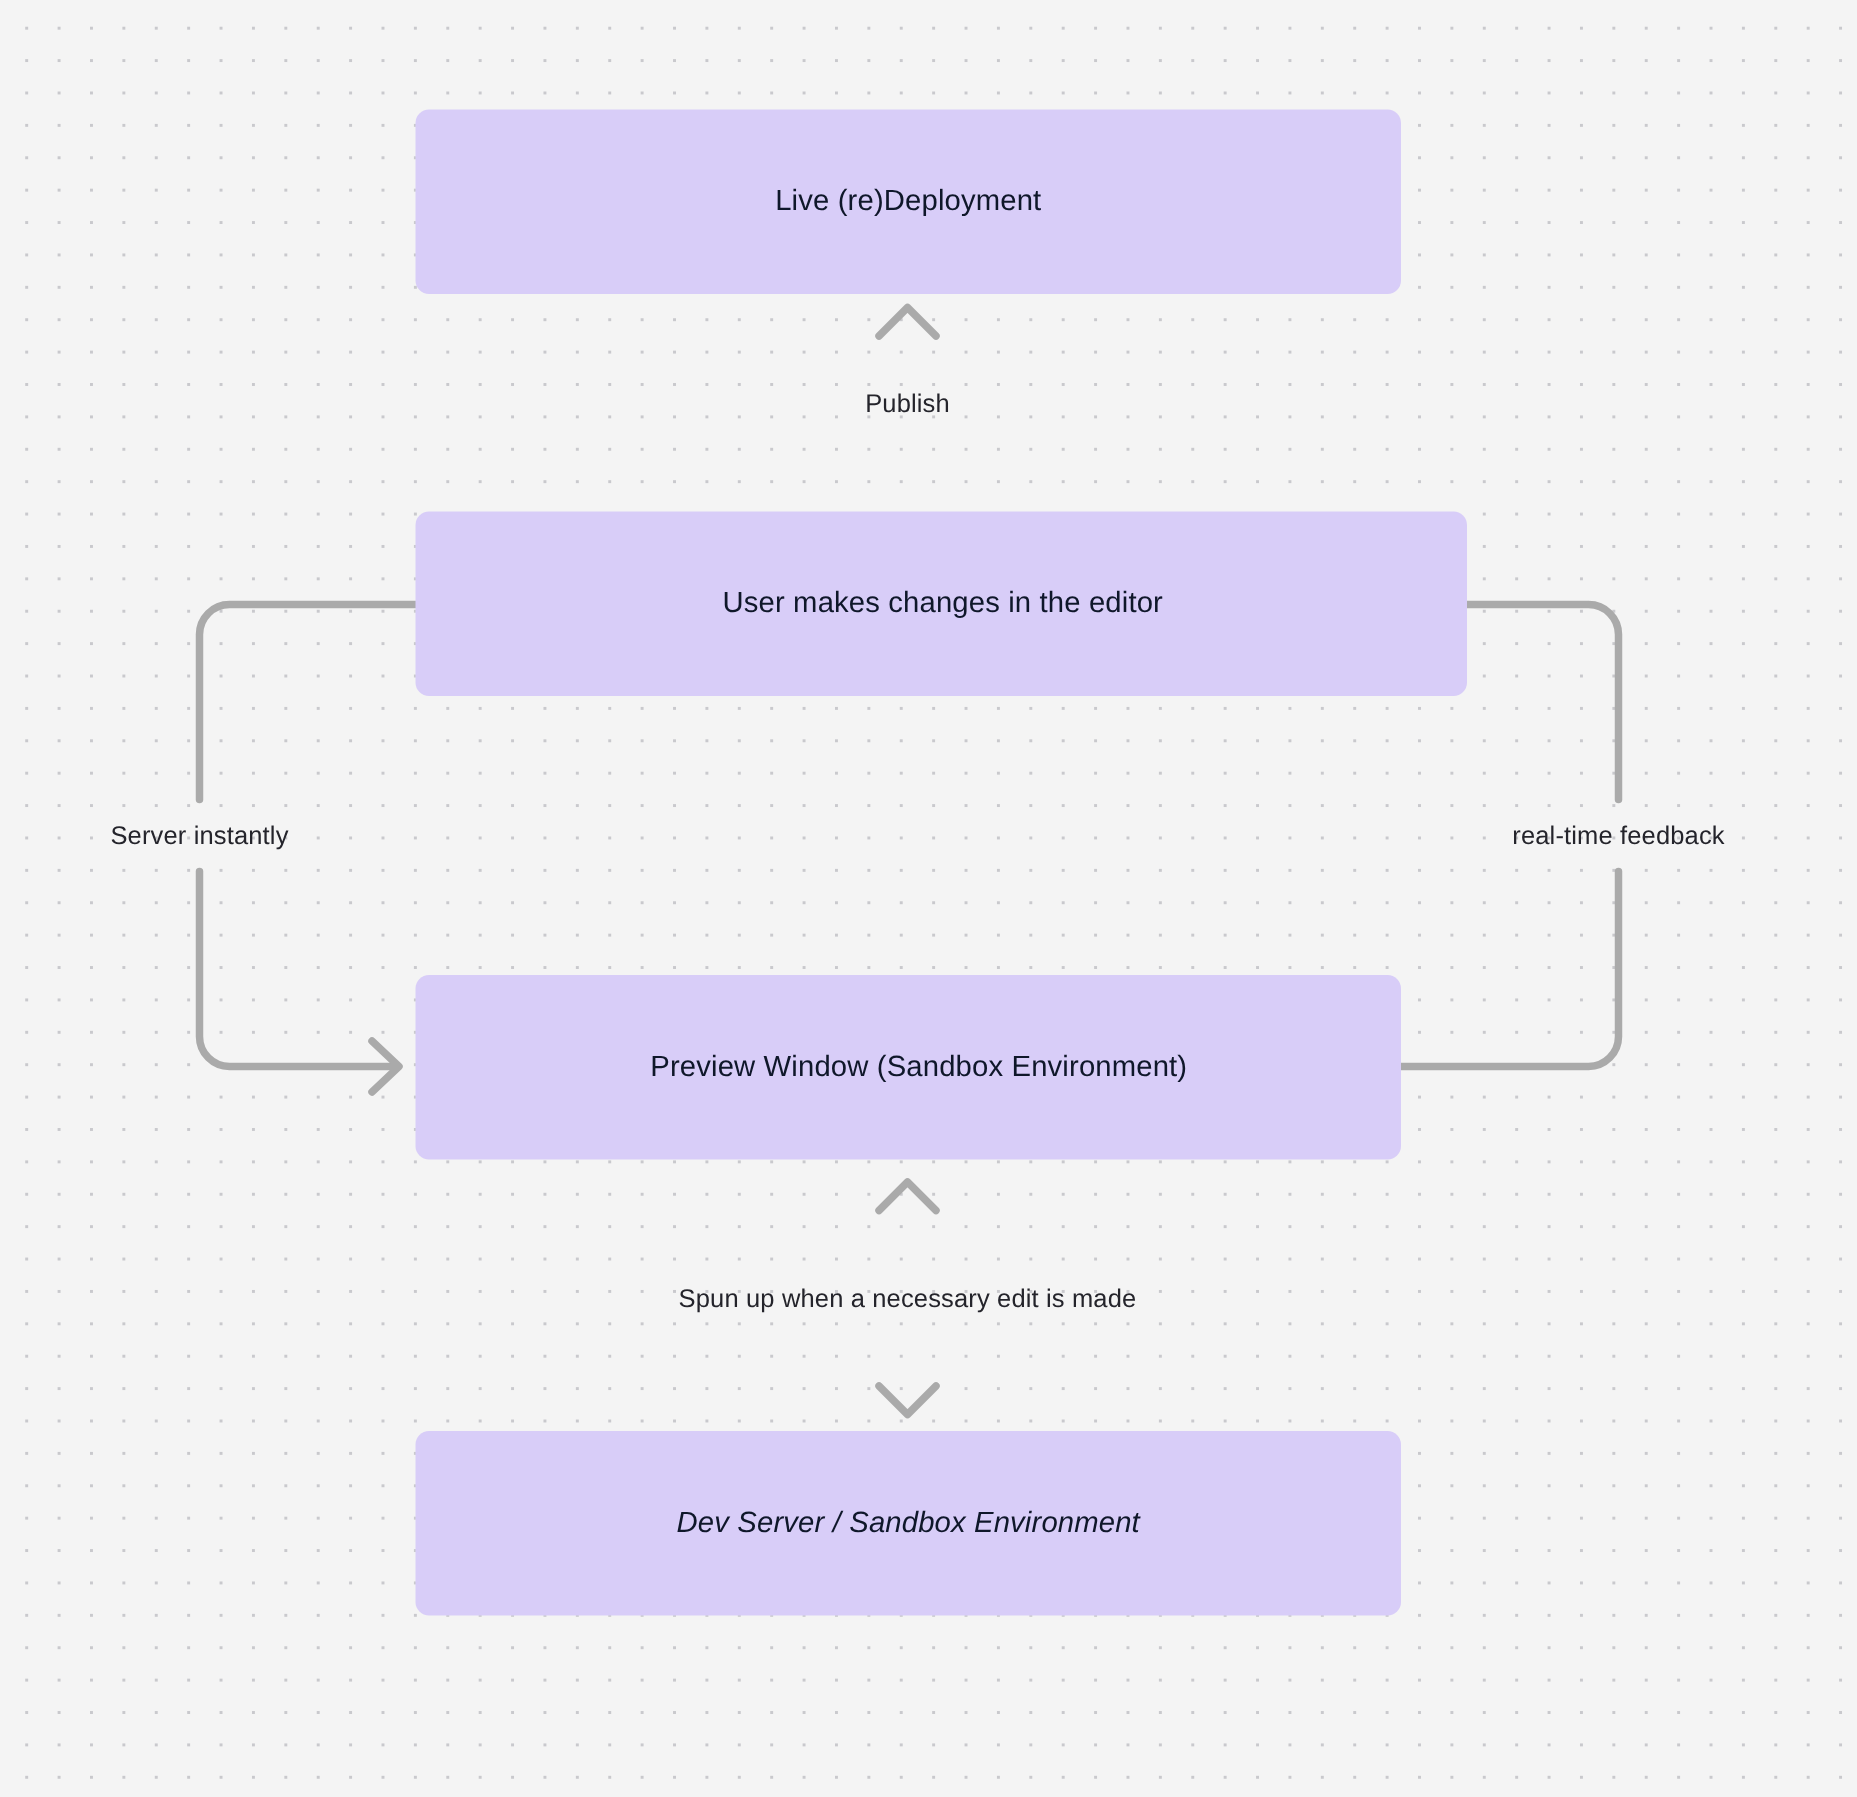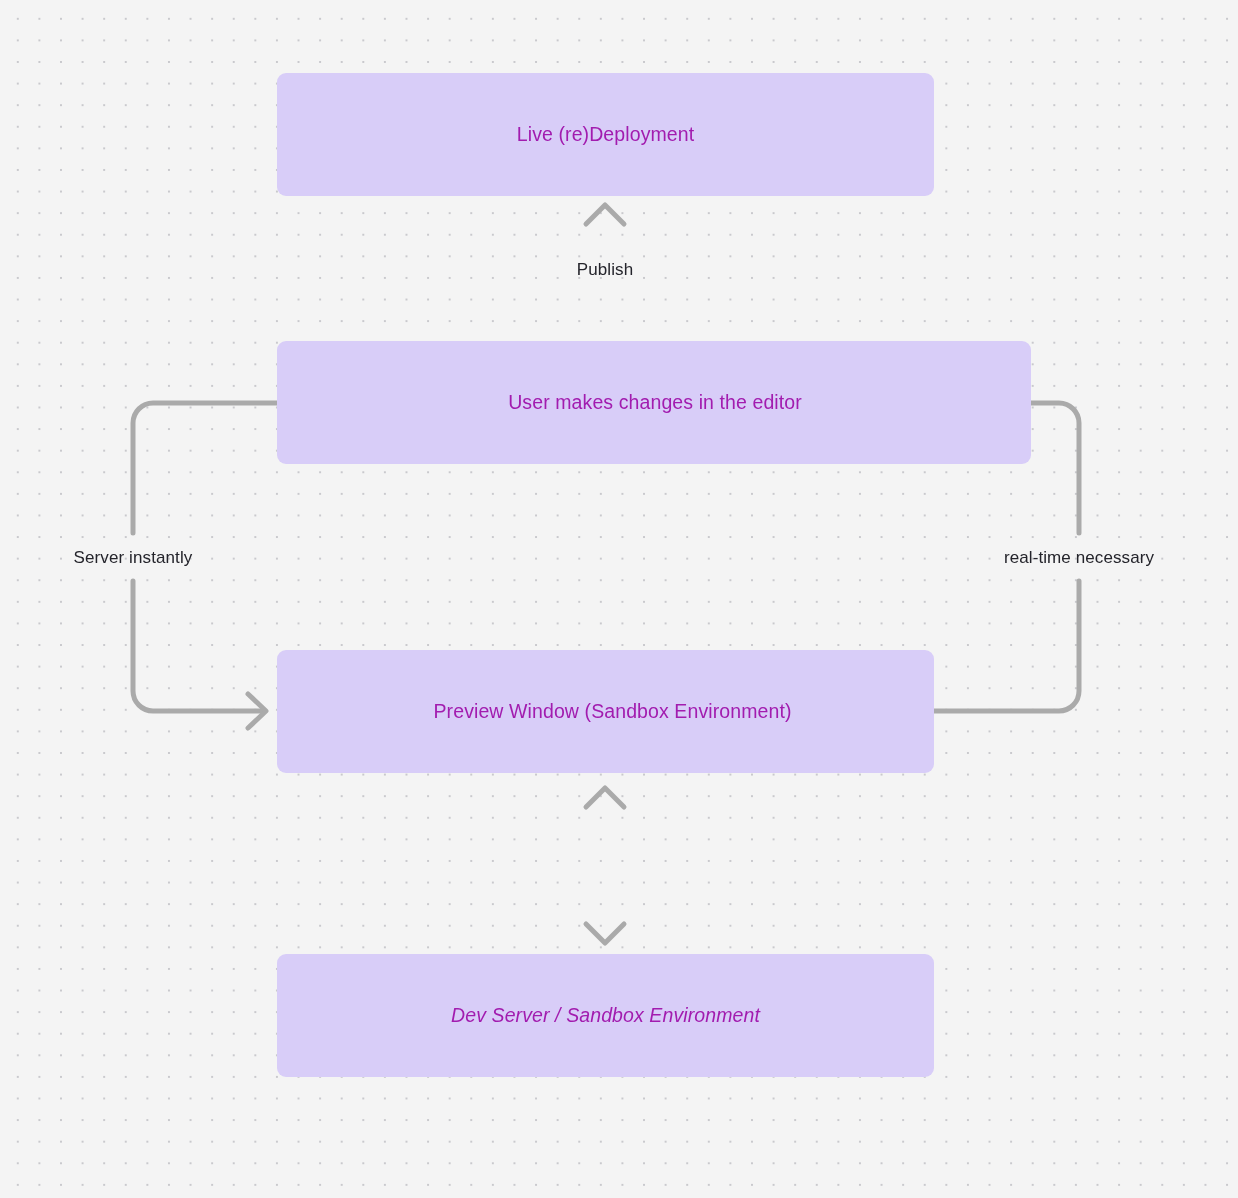--- a/index.html
+++ b/index.html
@@ -58,27 +58,27 @@
     border-radius: 9px;
     display: flex;
     align-items: center;
     justify-content: center;
     text-align: center;
     padding: 0 18px;
   }
   .node-label {
     font-size: 19.5px;
     line-height: 1.25;
-    color: #a21caf;
+    color: #0f172a;
     letter-spacing: 0.1px;
     white-space: nowrap;
   }
 
   #node-live        { left: 277px; top: 73px;  width: 657px; height: 123px; }
-  #node-editor      { left: 277px; top: 341px; width: 754px; height: 123px; padding-left: 20px; }
+  #node-editor      { left: 277px; top: 341px; width: 701px; height: 123px; padding-left: 20px; }
   #node-preview     { left: 277px; top: 650px; width: 657px; height: 123px; padding-left: 32px; }
   #node-devserver   { left: 277px; top: 954px; width: 657px; height: 123px; font-style: italic; }
 
   
   .edge-label {
     position: absolute;
     font-size: 17px;
     line-height: 1;
     color: #24242b;
     letter-spacing: 0.1px;
@@ -135,15 +135,16 @@
   <div class="node" id="node-preview">
     <span class="node-label">Preview Window (Sandbox Environment)</span>
   </div>
 
   <div class="node" id="node-devserver">
     <span class="node-label">Dev Server / Sandbox Environment</span>
   </div>
 
   <div class="edge-label" id="label-publish">Publish</div>
   <div class="edge-label" id="label-updates">Server instantly</div>
-  <div class="edge-label" id="label-realtime">real-time necessary</div>
+  <div class="edge-label" id="label-realtime">real-time feedback</div>
+  <div class="edge-label" id="label-spunup">Spun up when a necessary edit is made</div>
 
 </div>
 
 </body></html>

